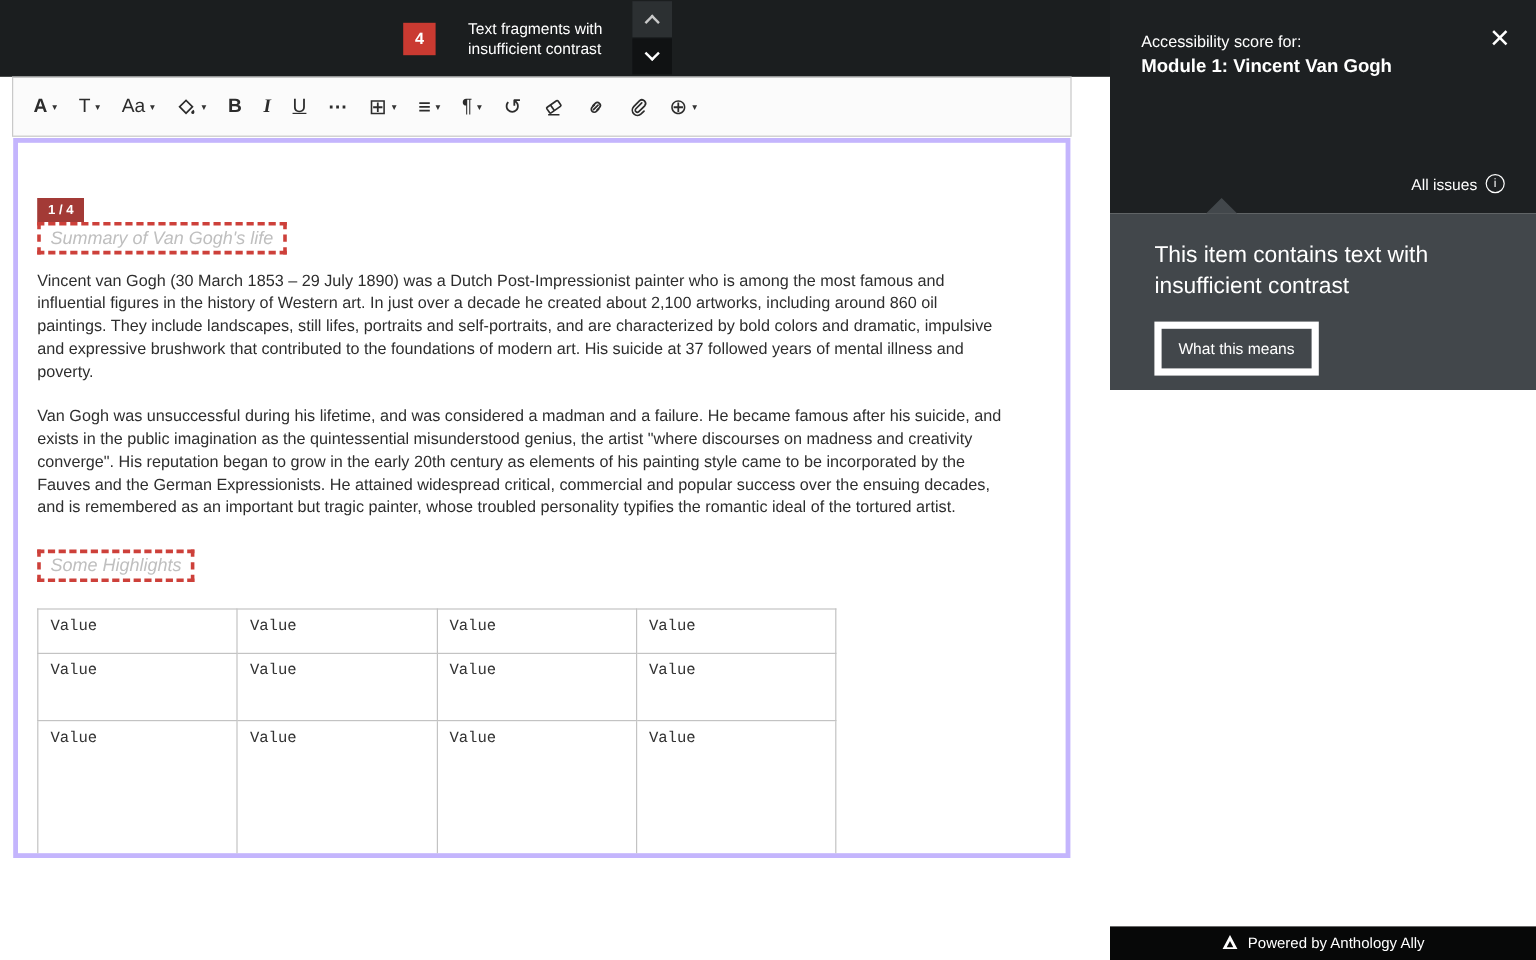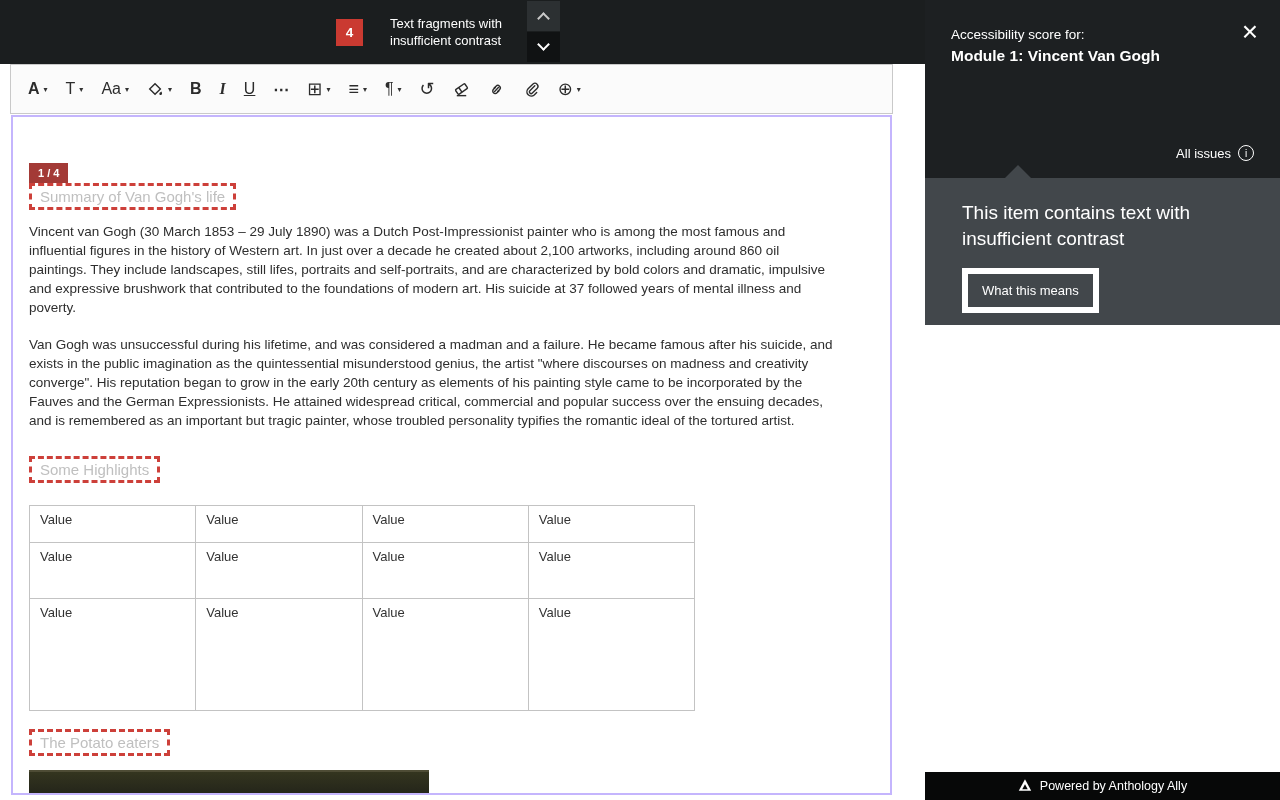--- a/index.html
+++ b/index.html
@@ -24,35 +24,35 @@
   .etoolbar { height:50px; border:1px solid #c9c9c9; background:#fbfbfb; display:flex; align-items:center; padding:0 8px; }
   .tbtn { display:flex; align-items:center; gap:4px; padding:0 9px; height:36px; color:#2c2c2c; cursor:pointer; }
   .g { font-size:16px; color:#2c2c2c; }
   .g.bold { font-weight:bold; }
   .g.it { font-style:italic; font-family:"Liberation Serif", serif; font-weight:bold; }
   .g.un { text-decoration:underline; }
   .g.big { font-size:18px; }
   .caret { font-size:8px; color:#333; }
   .tbtn svg { display:block; }
 
-  .econtent { margin:1px; height:680px; border:2px solid #c4b5fd; overflow:hidden;
+  .econtent { margin:1px; height:600px; border:4px solid #c4b5fd; overflow:hidden;
     padding:46px 0 0 16px; background:#fff; position:relative; }
 
   .flag-badge { display:inline-block; background:#a33a36; color:#fff; font-size:11px;
     font-weight:bold; padding:4px 9px; }
   .flag-box { display:block; width:fit-content; border:3px dashed #cd403a; padding:2px 8px;
-    color:#bfbfbf; font-size:15px; background:#fff; }
+    color:#bfbfbf; font-size:15px; background:#fff;font-style:italic; }
   .para { width:806px; font-size:13.5px; line-height:19px; color:#2e2e2e; margin:0; }
   .p1 { margin-top:12px; }
   .p2 { margin-top:18px; }
   .h2box { margin-top:26px; }
   .h3box { margin-top:18px; }
 
   .vtable { margin-top:22px; border-collapse:collapse; table-layout:fixed; width:666px; }
-  .vtable td { border:1px solid #c3c3c3; font-size:13px; color:#333; padding:6px 10px; vertical-align:top; }
+  .vtable td { border:1px solid #c3c3c3; font-size:13px; color:#333; padding:6px 10px; vertical-align:top;font-family:Liberation Mono, monospace; }
   tr.r1 td { height:37px; }
   tr.r2 td { height:56px; }
   tr.r3 td { height:112px; }
 
   .potato { margin-top:14px; width:400px; height:60px; border-top:2px solid #4e4c35;
     background:
       radial-gradient(55px 26px at 52% 70%, rgba(223,205,140,0.50), rgba(0,0,0,0) 70%),
       radial-gradient(40px 22px at 20% 75%, rgba(140,130,85,0.45), rgba(0,0,0,0) 70%),
       radial-gradient(45px 24px at 82% 65%, rgba(125,115,75,0.40), rgba(0,0,0,0) 70%),
       linear-gradient(180deg, #34351f 0%, #23241a 40%, #16170d 100%);

